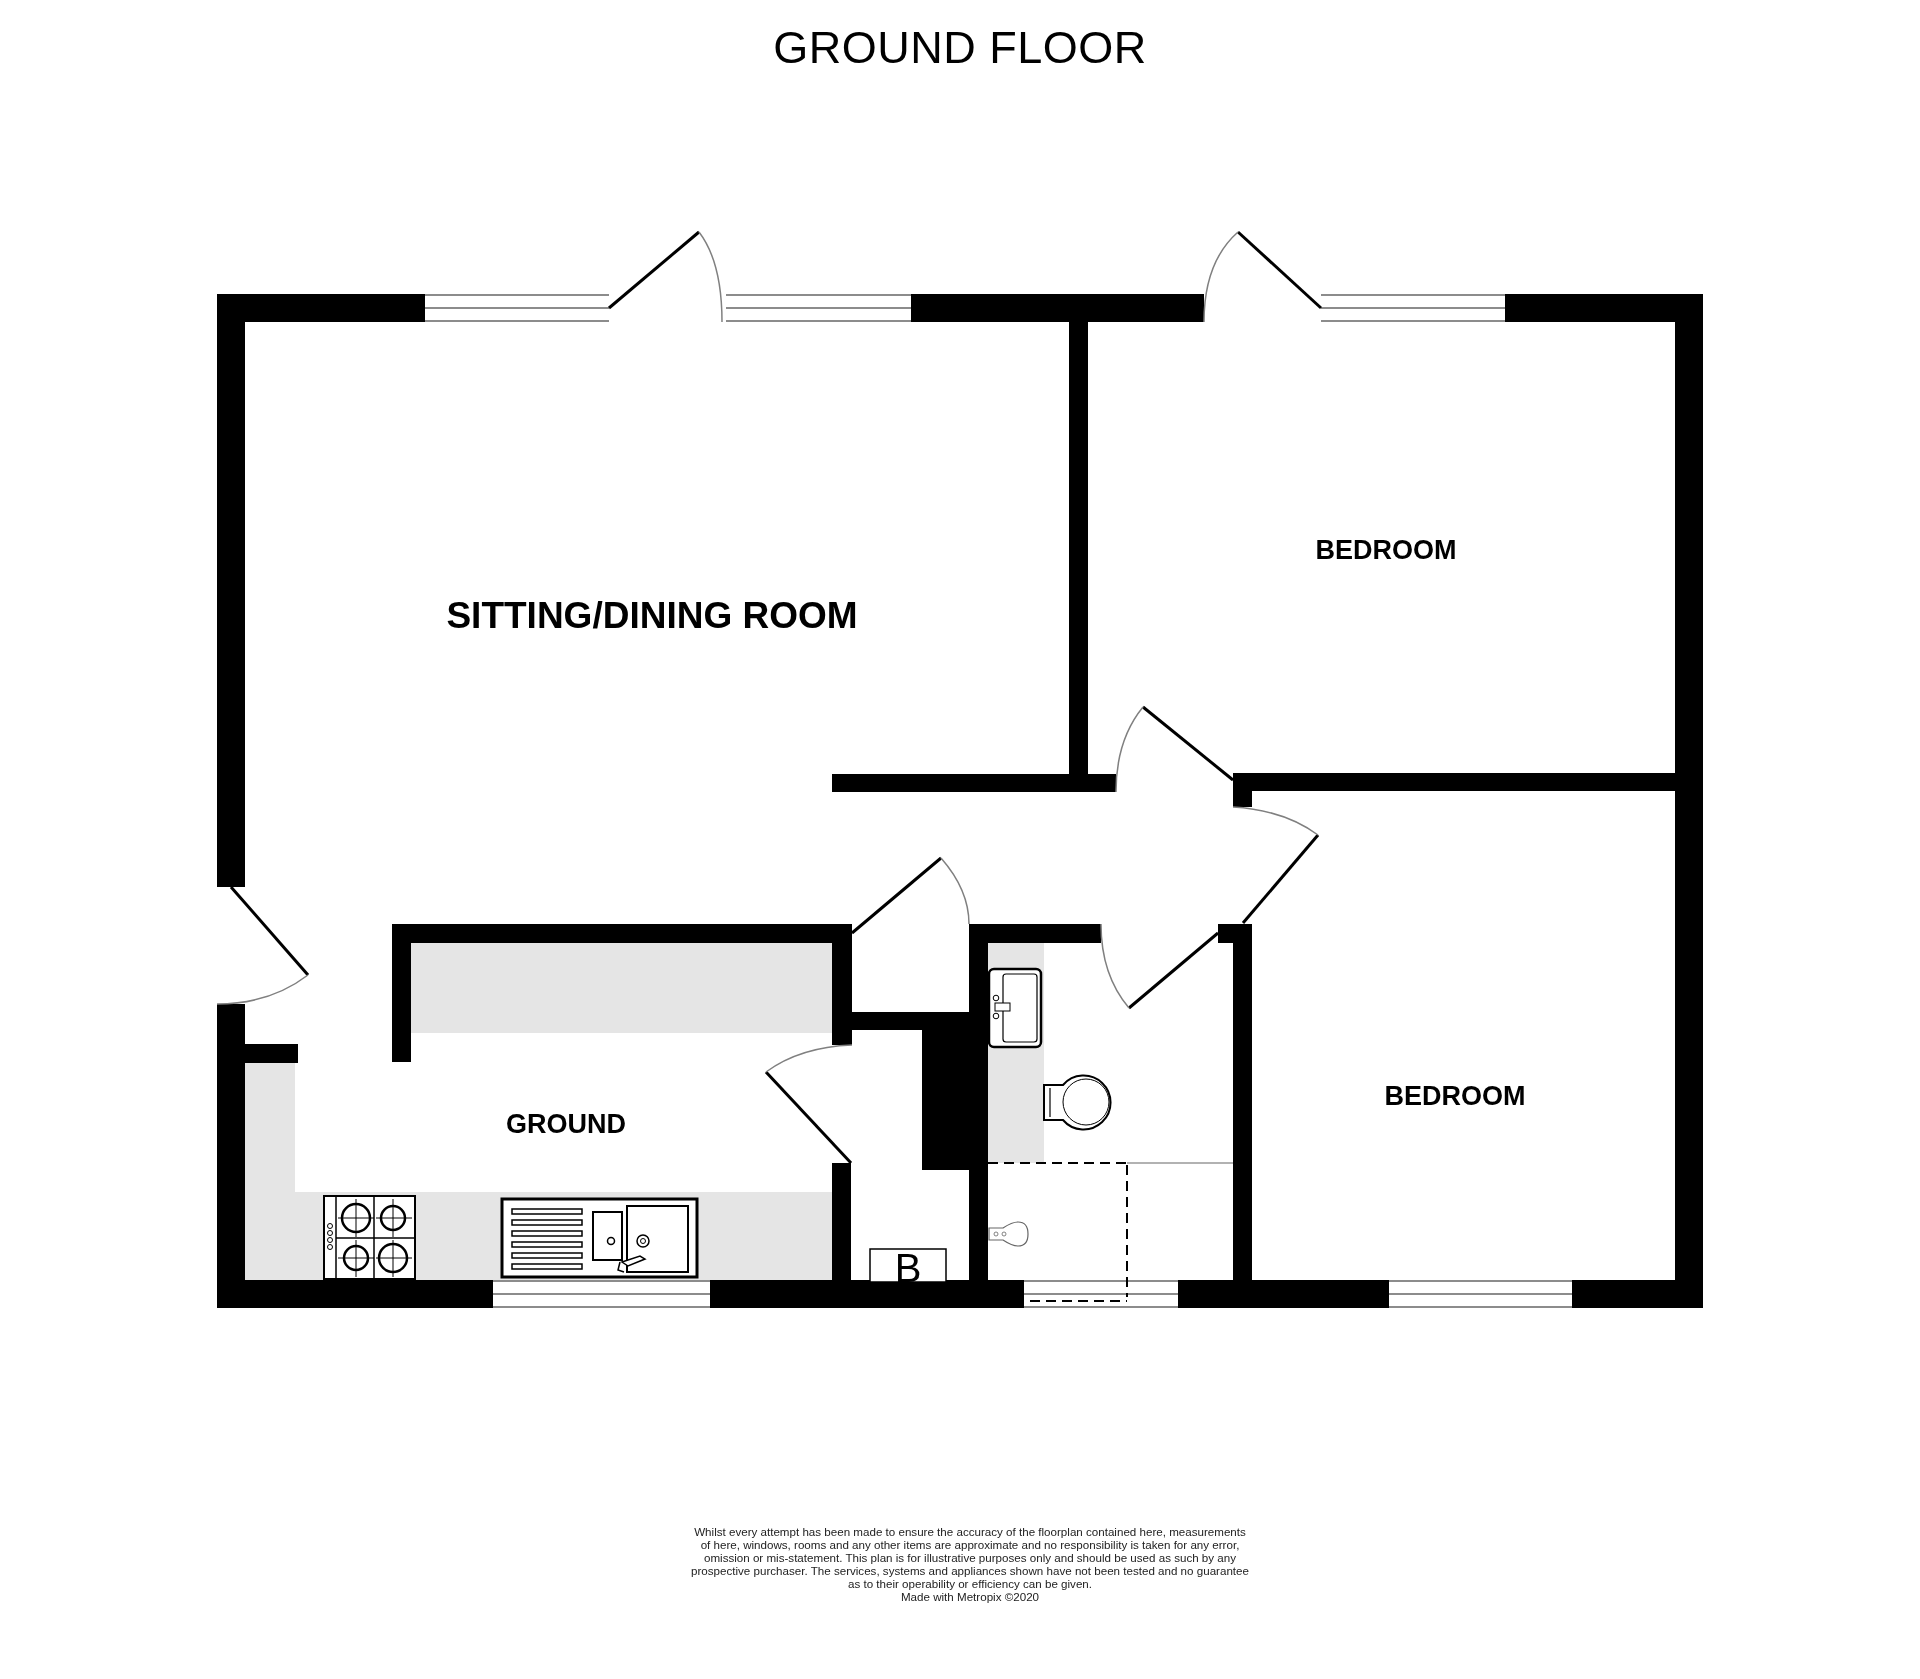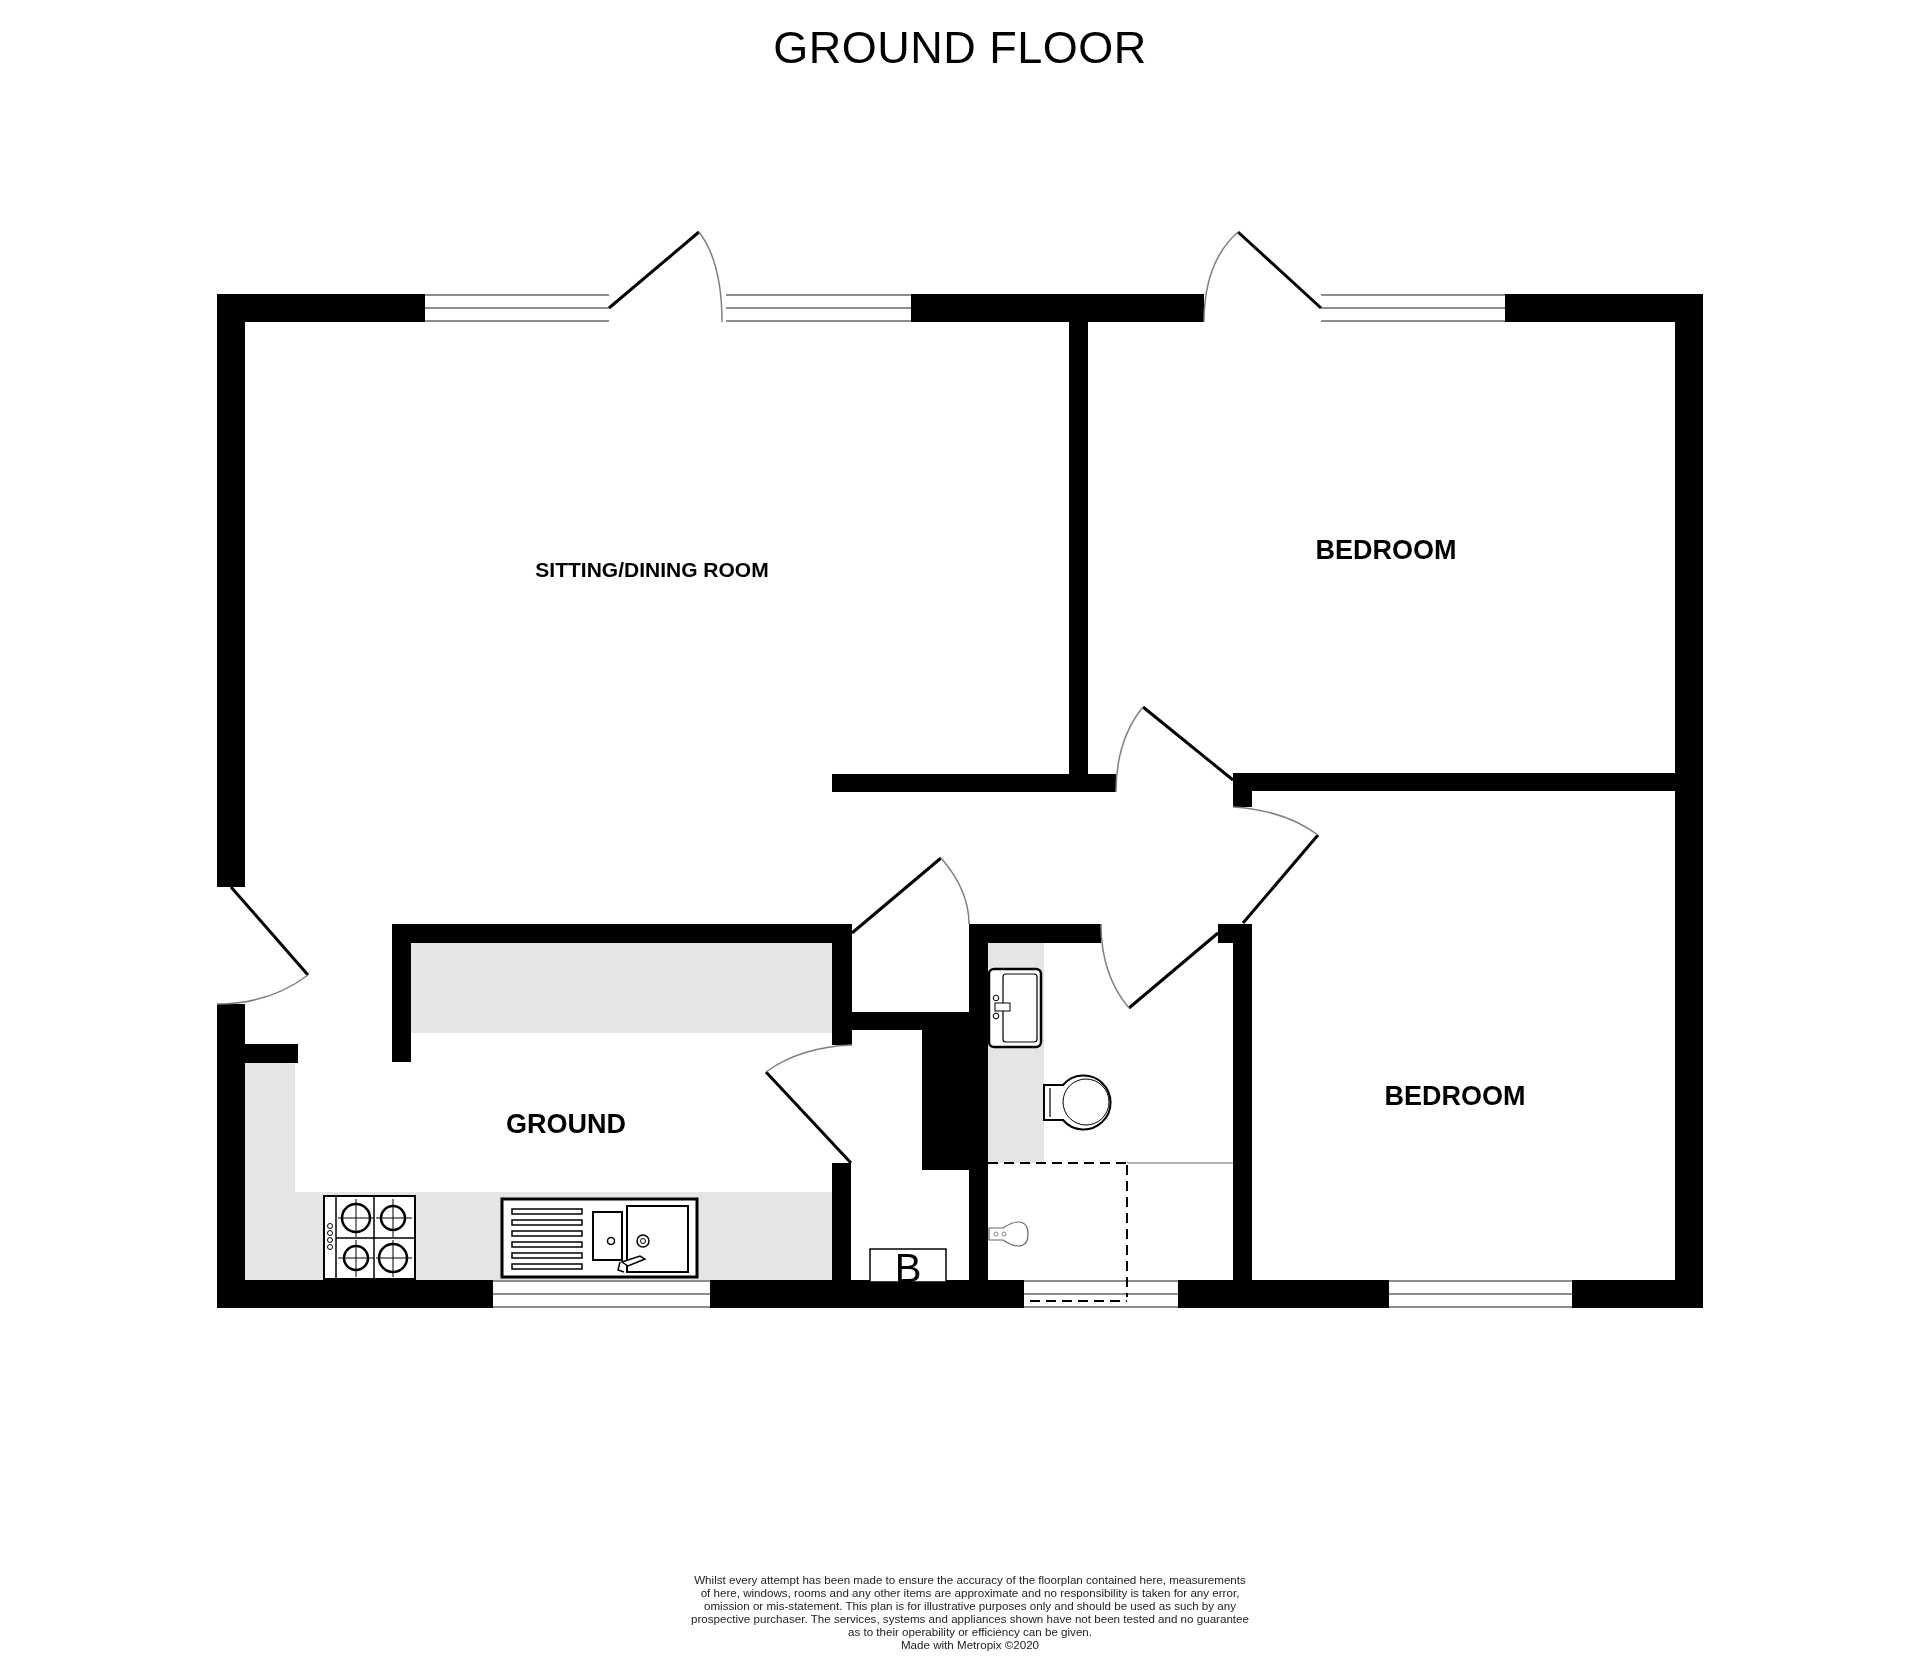--- a/index.html
+++ b/index.html
@@ -7,21 +7,21 @@
     .title {
       position: absolute; left: 0; top: 22px; width: 1920px; text-align: center;
       font-family: "Liberation Sans", sans-serif; font-size: 45px; color: #000; letter-spacing: 0.5px;
     }
     svg.plan { position: absolute; left: 0; top: 0; }
     .room-label {
       position: absolute; font-family: Liberation Sans, sans-serif; font-weight: bold;
       color: #000; white-space: nowrap; transform: translate(-50%, -50%);
     }
     .disclaimer {
-      position: absolute; left: 620px; top: 1573px; width: 700px; text-align: center;
+      position: absolute; left: 620px; top: 1525px; width: 700px; text-align: center;
       font-family: "Liberation Sans", sans-serif; font-size: 11.6px; line-height: 13px; color: #222;
     }
     .disclaimer div { white-space: nowrap; }
   </style>
 </head>
 <body>
 
 <div class="title">GROUND FLOOR</div>
 
 <svg class="plan" width="1920" height="1679" viewBox="0 0 1920 1679" xmlns="http://www.w3.org/2000/svg">
@@ -217,21 +217,21 @@
     <circle cx="1004" cy="1234" r="2" stroke-width="0.8"></circle>
   </g>
 
   <g>
     <rect x="870" y="1249" width="76" height="33" fill="#fff" stroke="#000" stroke-width="1.5"></rect>
   </g>
 </svg>
 
 <div class="room-label" style="left:908px; top:1268px; font-weight:normal; font-size:40px;">B</div>
 
-<div class="room-label" style="left:652px; top:570px; font-size:21px;">SITTING/DINING ROOM</div>
+<div class="room-label" style="left:652px; top:616px; font-size:37px;">SITTING/DINING ROOM</div>
 <div class="room-label" style="left:1386px; top:550px; font-size:27px;">BEDROOM</div>
 <div class="room-label" style="left:1455px; top:1096px; font-size:27px;">BEDROOM</div>
 <div class="room-label" style="left:566px; top:1124px; font-size:27px;">GROUND</div>
 
 <div class="disclaimer">
   <div>Whilst every attempt has been made to ensure the accuracy of the floorplan contained here, measurements</div>
   <div>of here, windows, rooms and any other items are approximate and no responsibility is taken for any error,</div>
   <div>omission or mis-statement. This plan is for illustrative purposes only and should be used as such by any</div>
   <div>prospective purchaser. The services, systems and appliances shown have not been tested and no guarantee</div>
   <div>as to their operability or efficiency can be given.</div>

